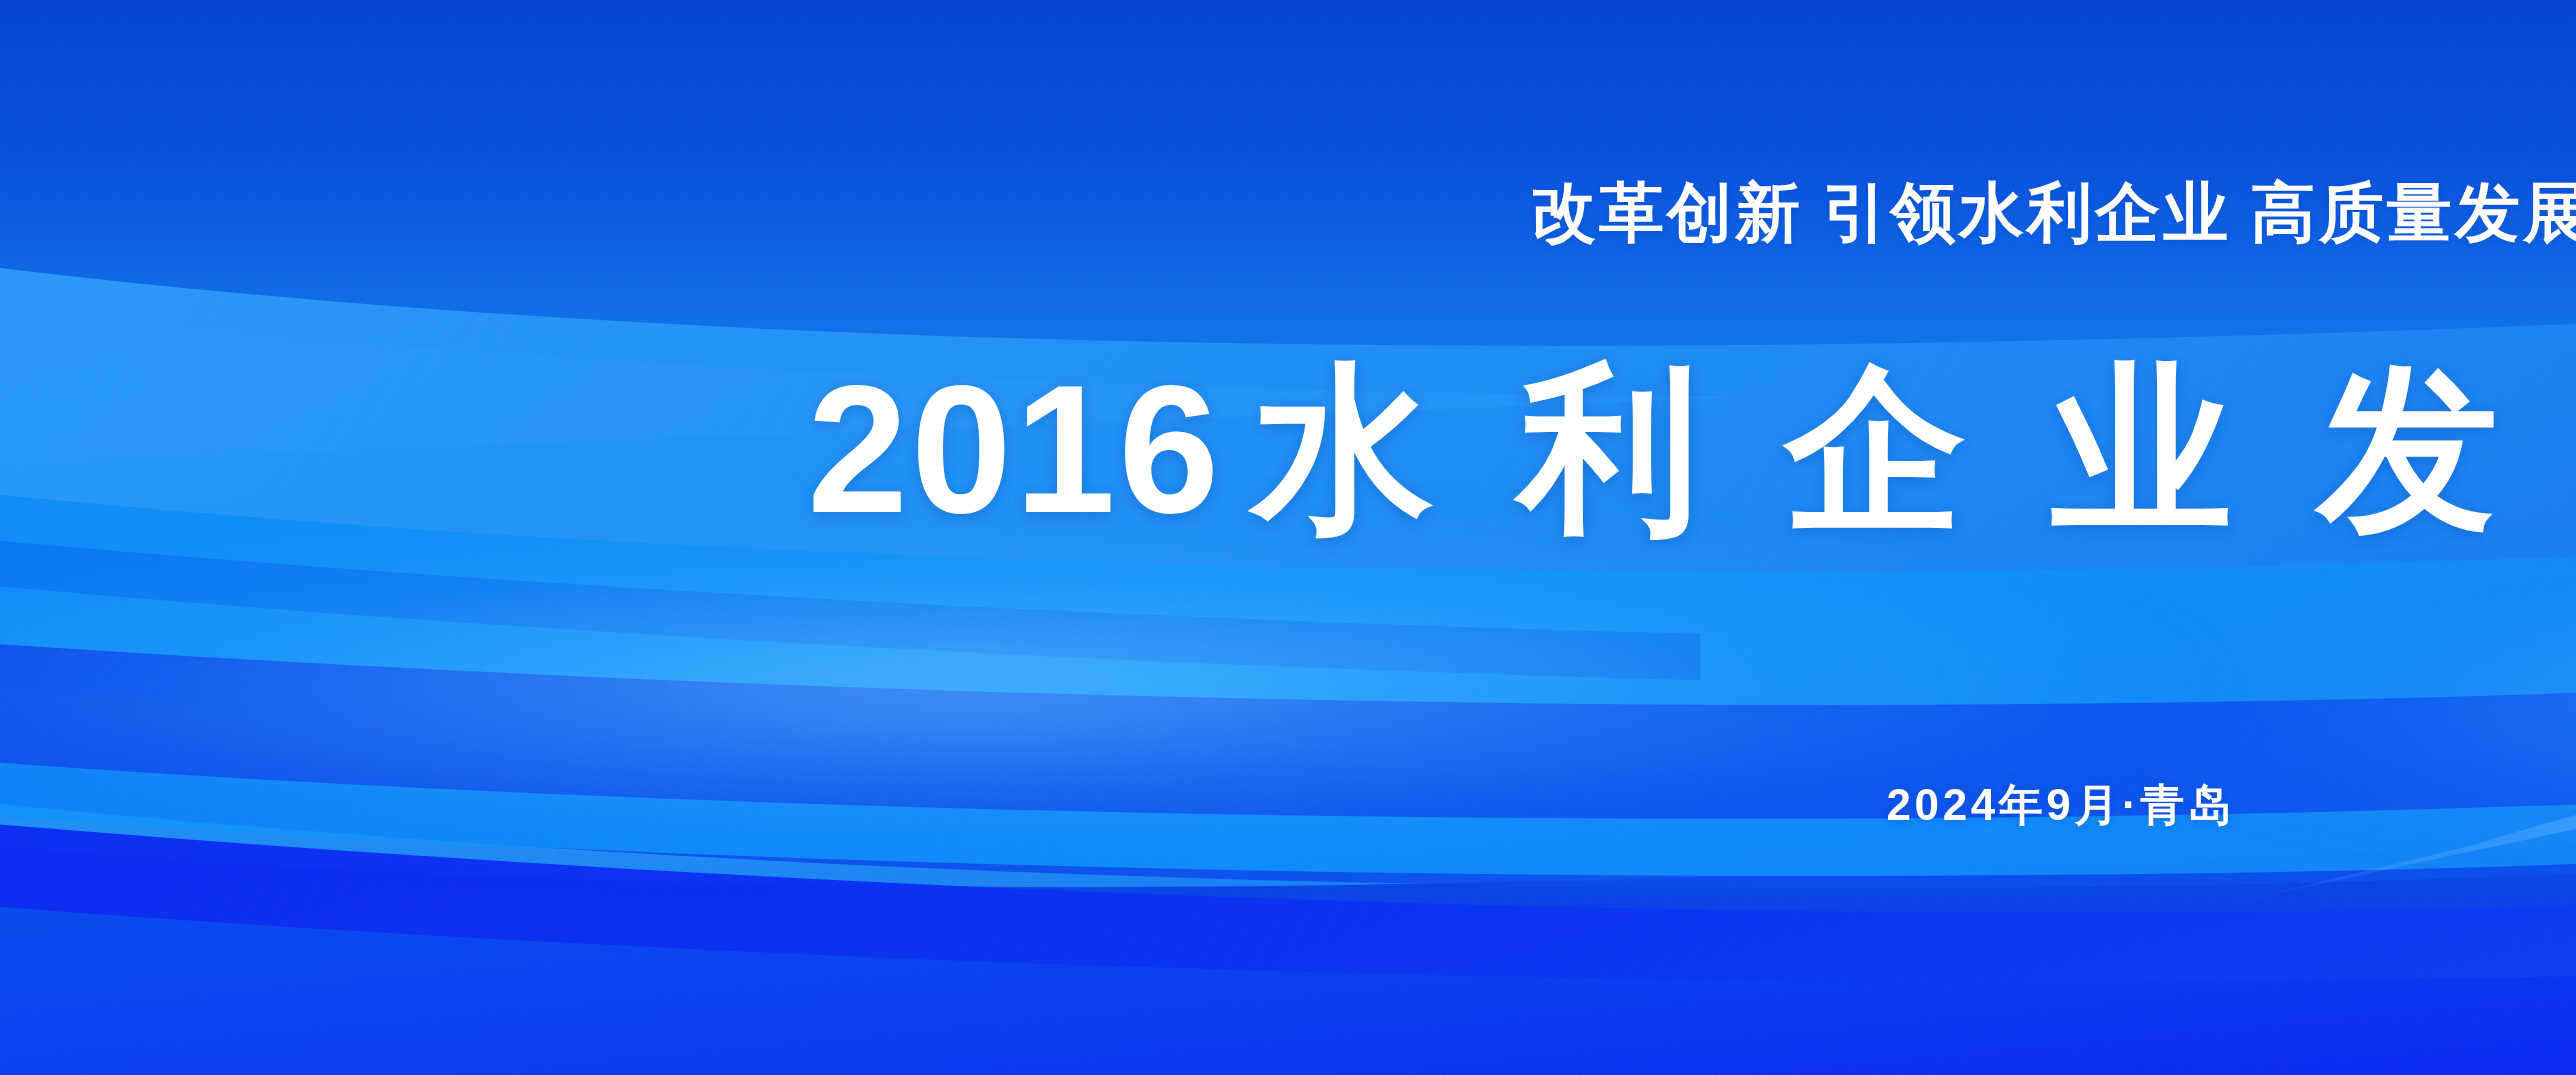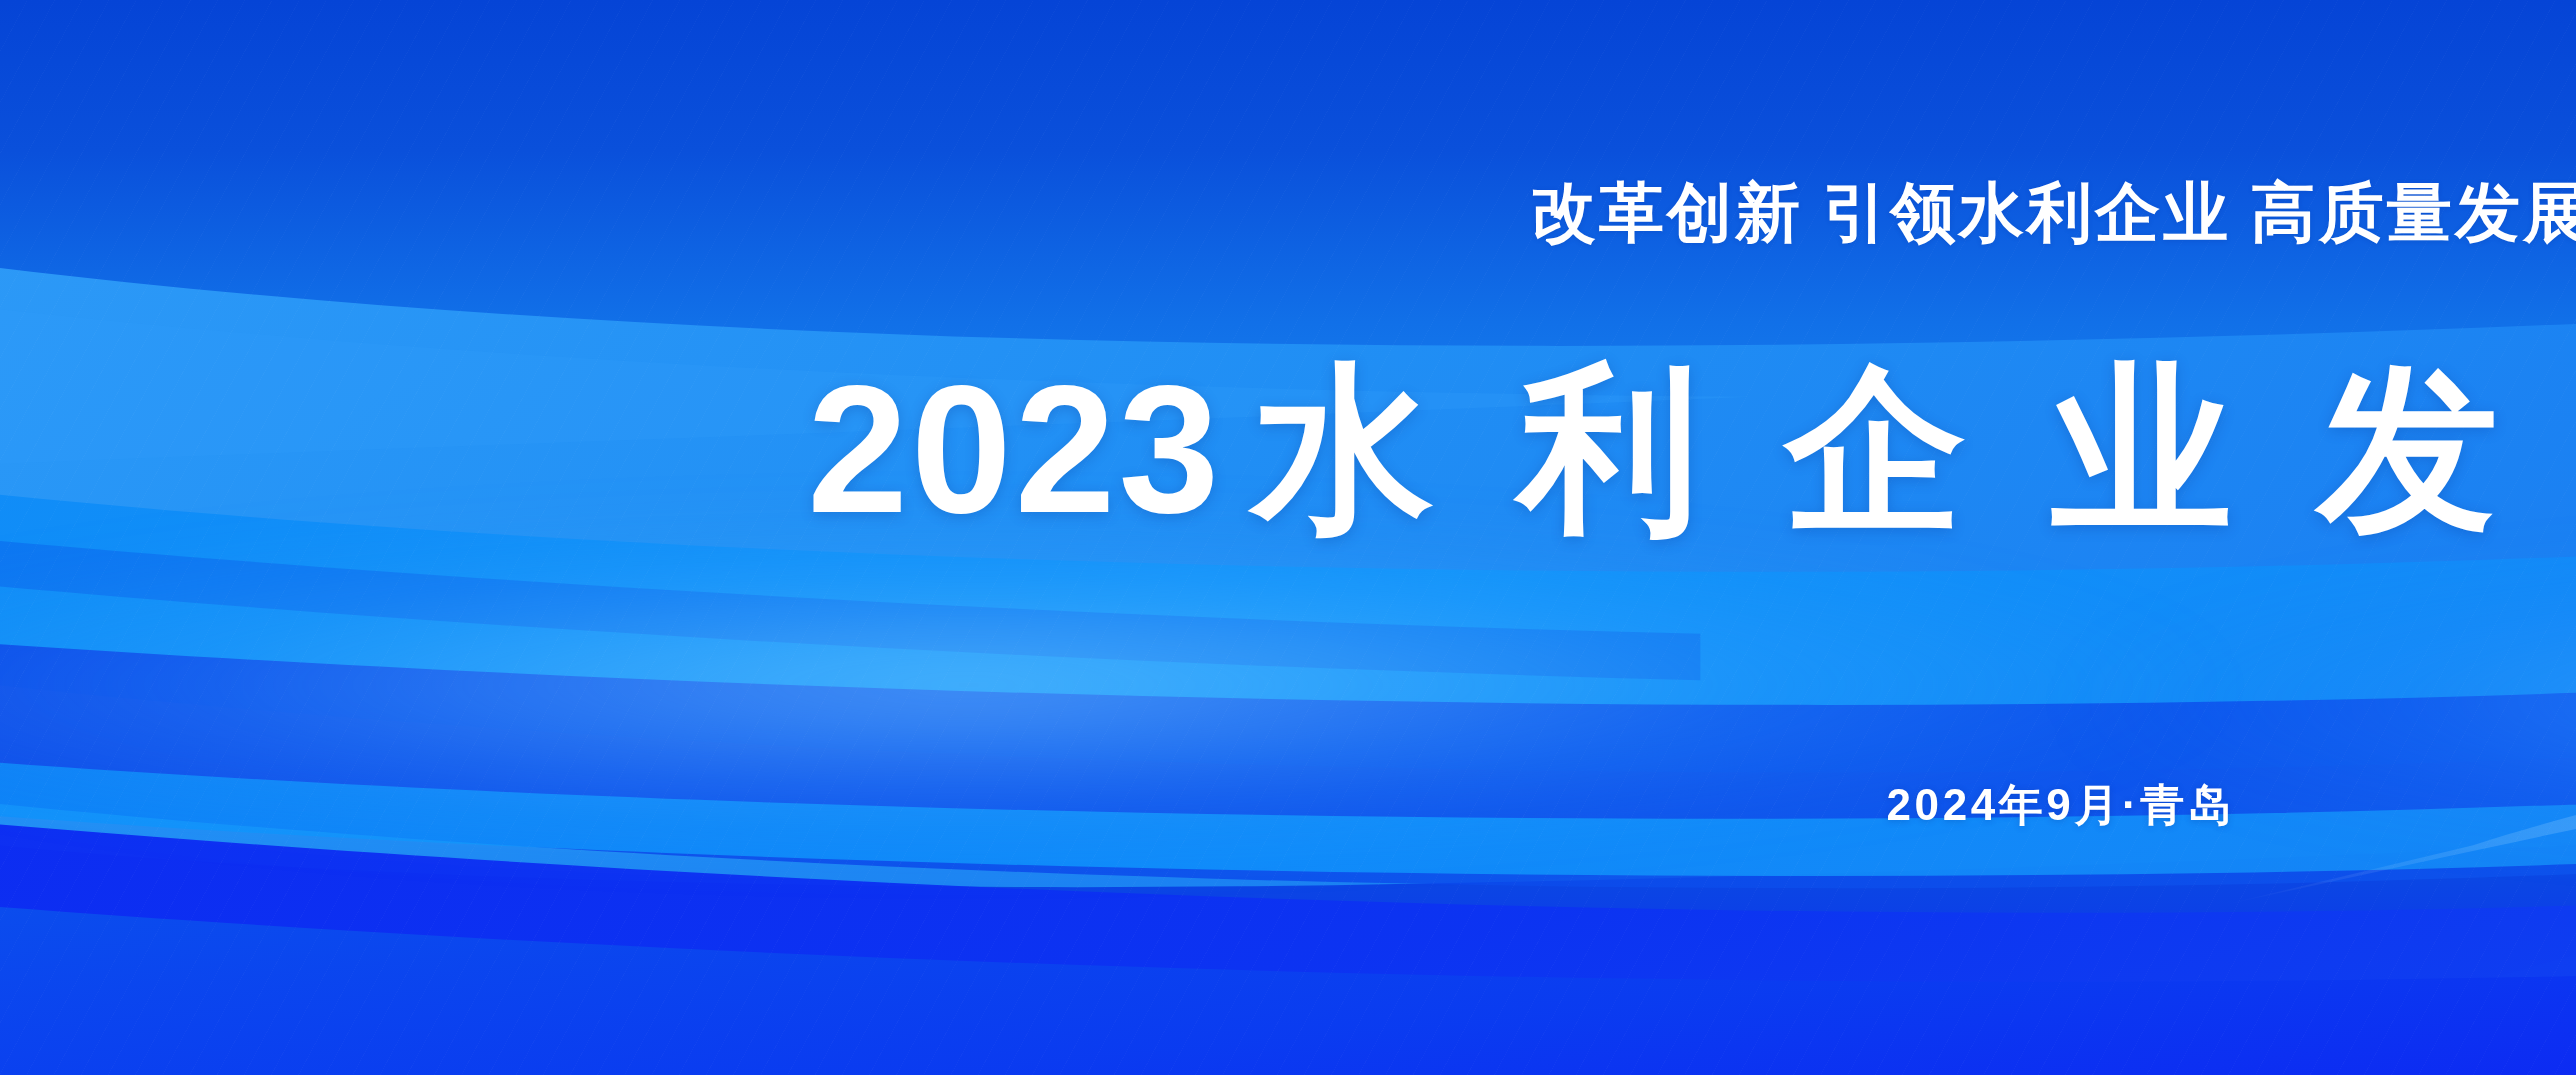--- a/index.html
+++ b/index.html
@@ -130,20 +130,20 @@
 
   <div class="glow"></div>
   <div class="glow2"></div>
   <div class="texture"></div>
 
   <div class="content">
 
     <div id="tagline">改革创新 引领水利企业 高质量发展</div>
 
     <div id="title">
-      <span class="yr">2023</span><span>水 利 企 业 发 展 论 坛</span>
+      <span class="yr">2016</span><span>水 利 企 业 发 展 论 坛</span>
     </div>
 
     <div id="meta">2024年9月·青岛</div>
 
   </div>
 </div>
 
 
 </body></html>

